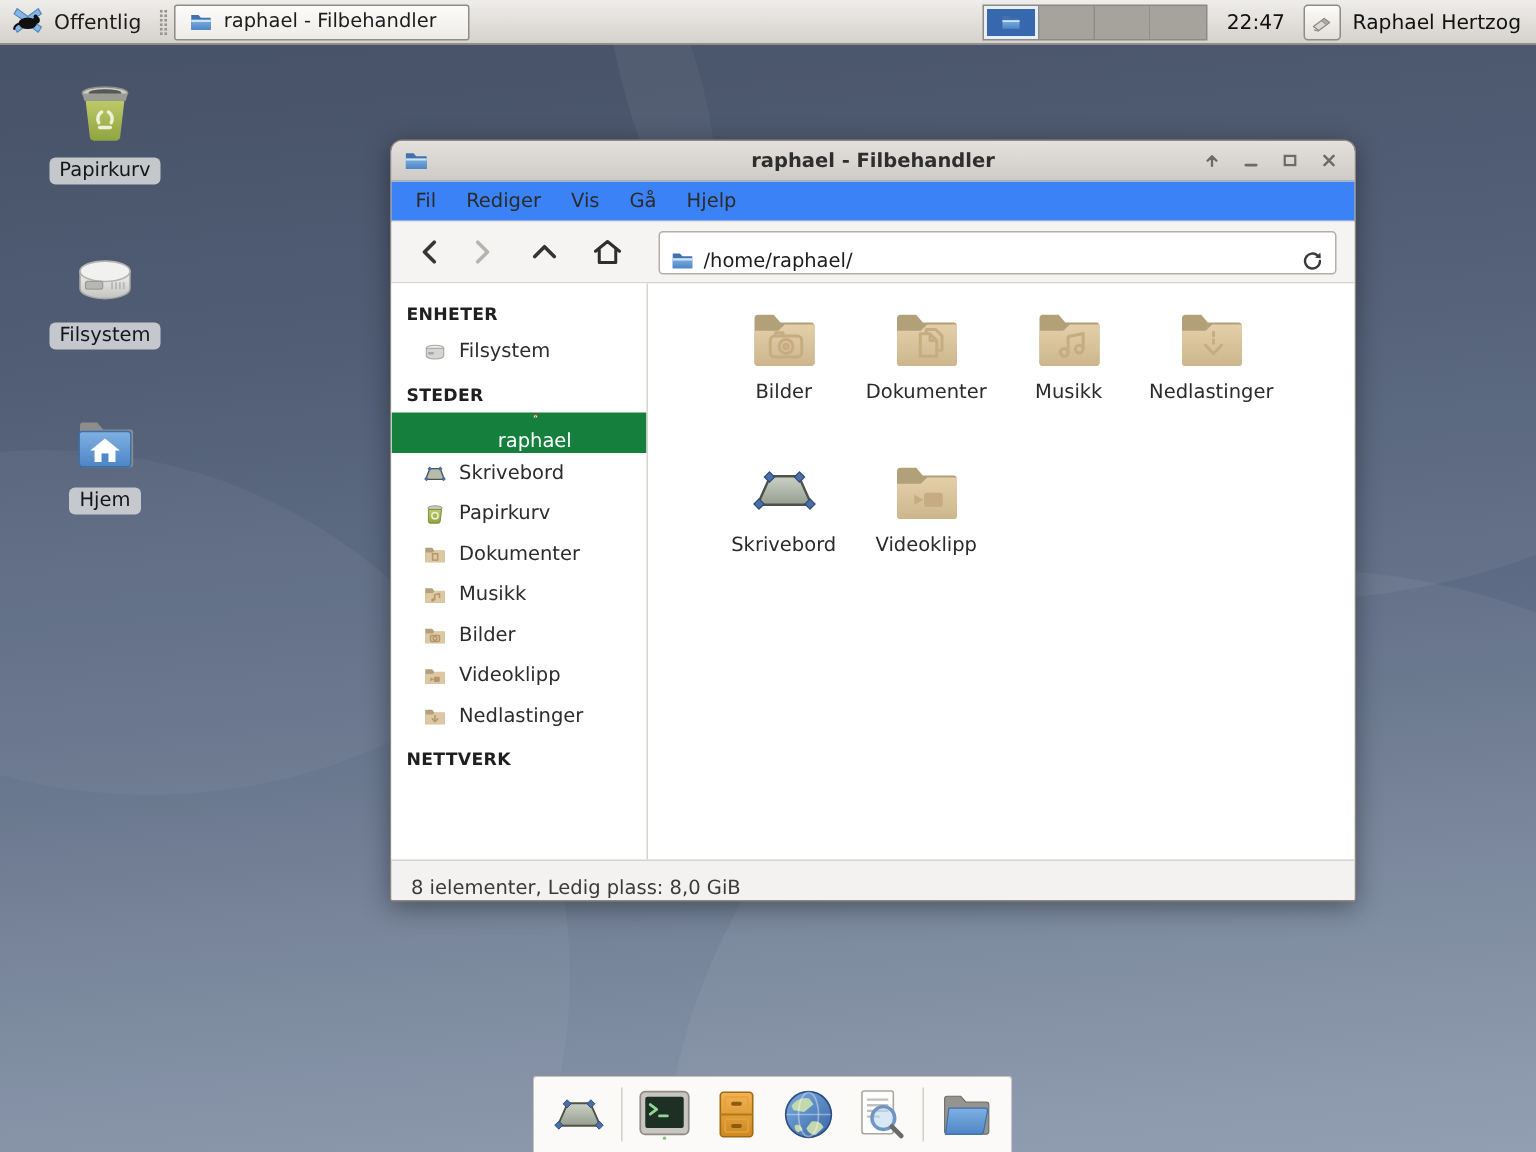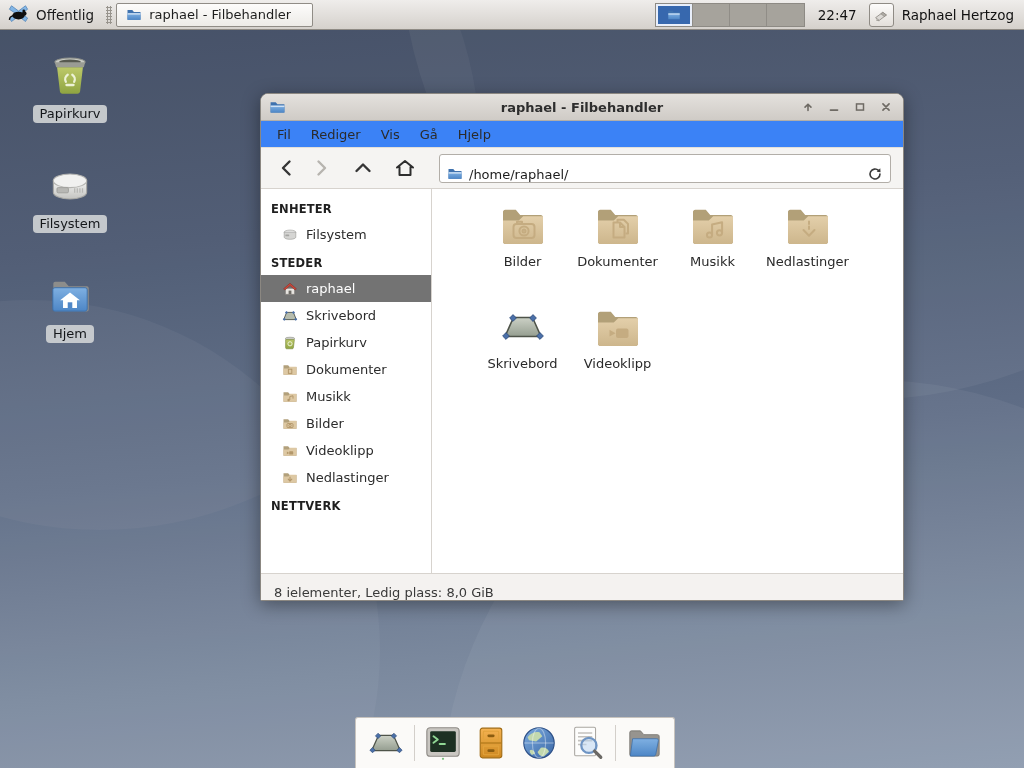--- a/index.html
+++ b/index.html
@@ -66,21 +66,21 @@
     border-radius:3px; display:flex; align-items:flex-end; padding:0 7px; gap:6px; }
   .pathbar input { flex:1; border:none; outline:none; font-family:inherit; font-size:13px;
     color:#1c1c1c; background:transparent; }
   .content { flex:1; display:flex; min-height:0; background:#fff;gap:33px; }
   .sidebar { width:171px; background:#fff; border-right:1px solid #d7d3ce; padding-top:5px;
     overflow:hidden; }
   .side-header { padding:8px 10px 5px; font-size:11.5px; font-weight:bold; color:#1f1f1f;
     letter-spacing:.2px; }
   .side-item { height:27px; display:flex; align-items:center; gap:8px; padding-left:21px;
     font-size:13px; color:#2c2c2c; }
-  .side-item.selected { background:#737373; color:#fff; }
+  .side-item.selected { background:#15803d; color:#fff;flex-direction:column; }
   .main { flex:1; display:flex; flex-wrap:wrap; align-content:flex-start;
     padding:12px 0 0 10px; }
   .file-cell { width:95px; height:96px; margin-bottom:6px; display:flex; flex-direction:column;
     align-items:center; }
   .file-cell .label { margin-top:5px; font-size:13px; color:#2a2a2a; }
   .statusbar { height:27px; background:#f4f2f0; border-top:1px solid #d7d3ce;
     display:flex; align-items:flex-end; padding-left:13px; font-size:13px; color:#3a3a3a; }
 
   
   .dock { position:absolute; left:355px; bottom:0; height:51px; z-index:40;

